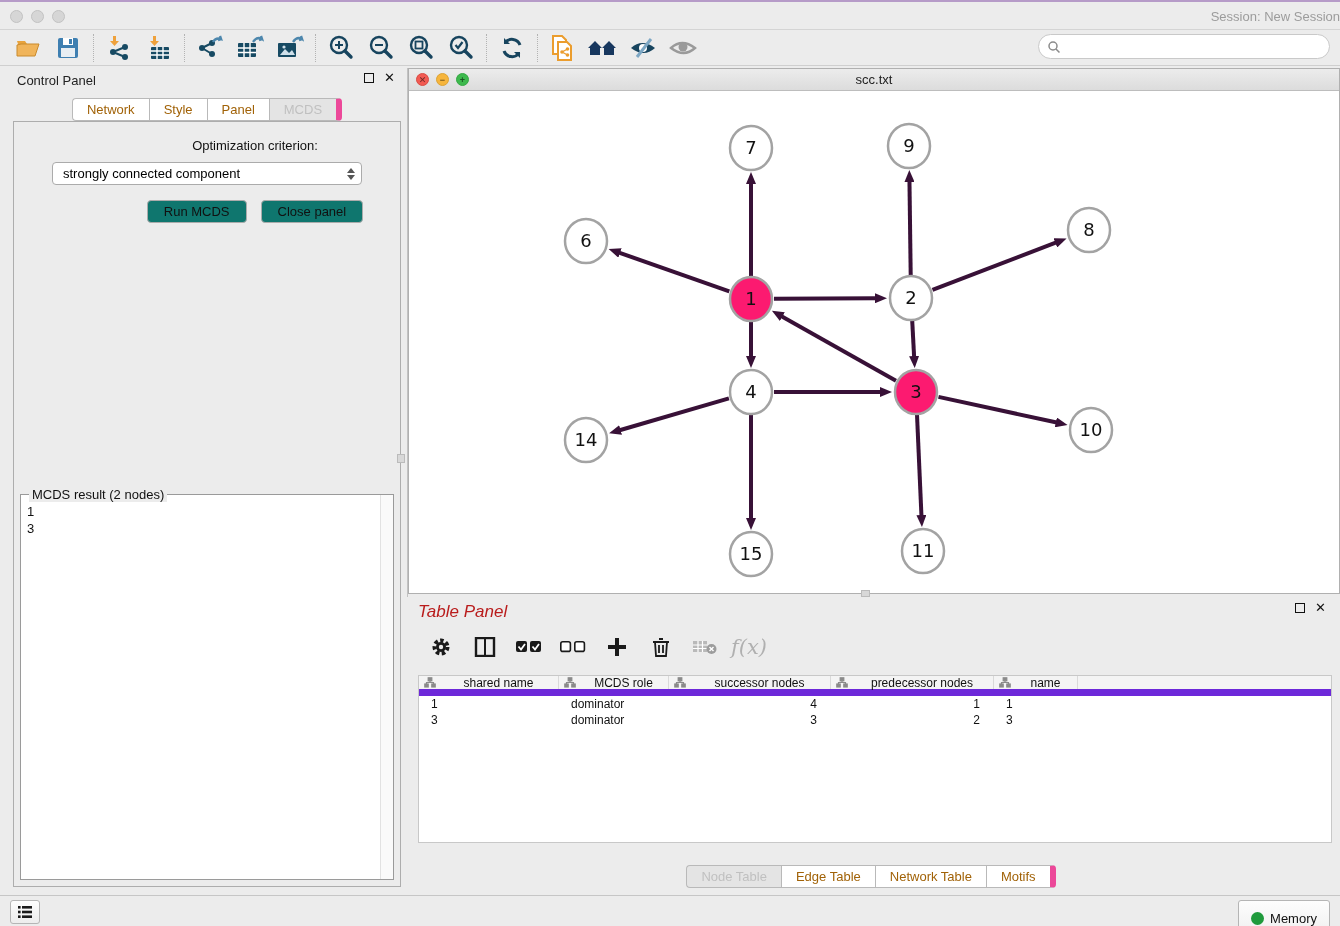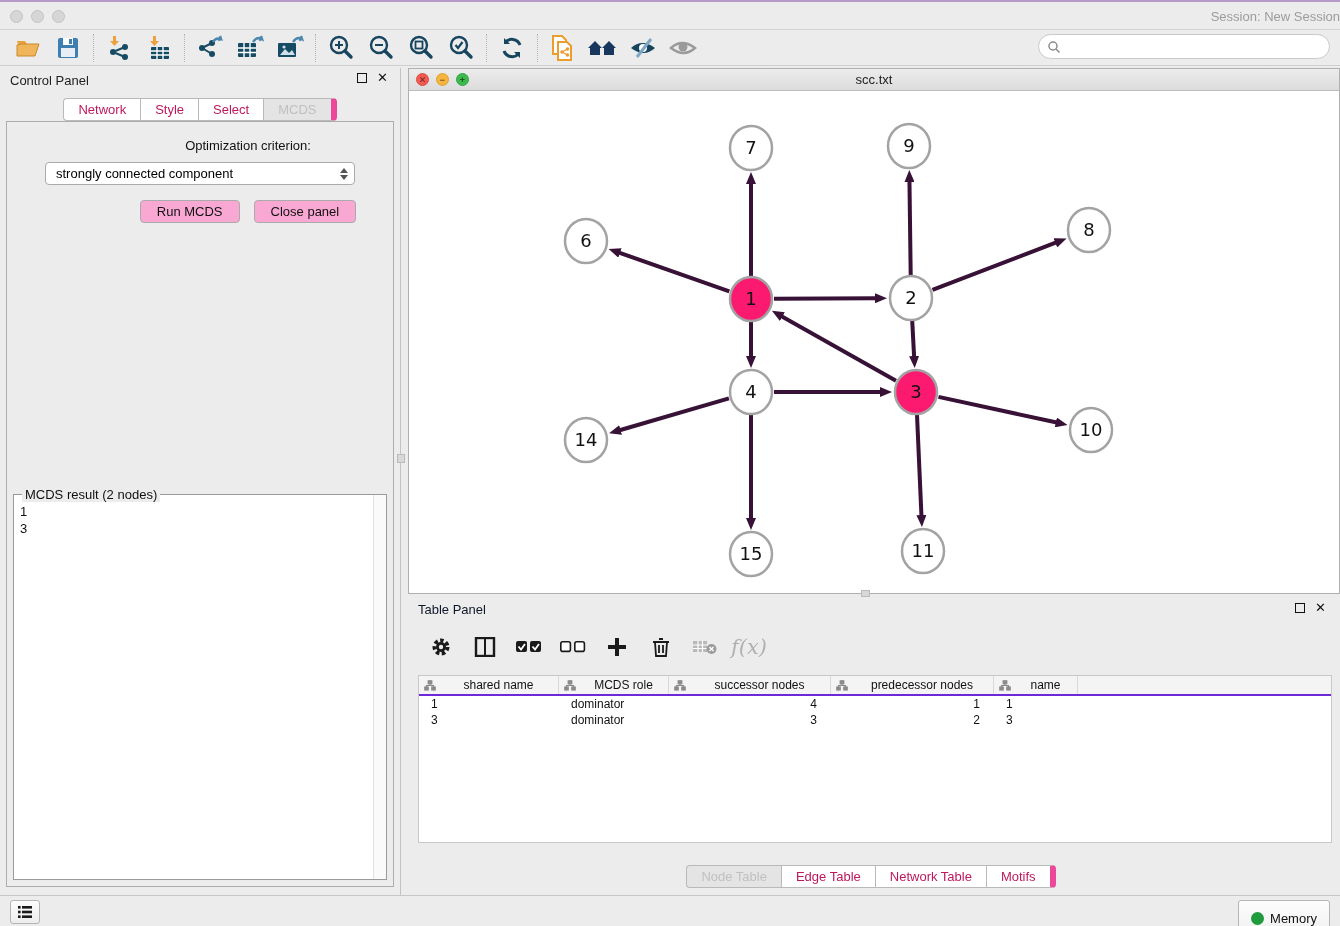--- a/index.html
+++ b/index.html
@@ -13,44 +13,44 @@
   .title-text { position:absolute; width:100%; text-align:right; top:5px; font-size:13px; color:#9c9c9c; }
 
   
   .toolbar { position:absolute; left:0; top:28px; width:100%; height:36px; background:#ececec; border-bottom:1px solid #cfcfcf; display:flex; align-items:center; padding-left:8px; }
   .tb-btn { width:40px; height:30px; display:flex; align-items:center; justify-content:center; cursor:pointer; }
   .tb-sep { width:1px; height:28px; margin:0 5px; border-left:1px dotted #b3b3b3; }
   .search-wrap { position:absolute; right:10px; top:4px; width:292px; height:25px; background:#fff; border:1px solid #c9c9c9; border-radius:13px; display:flex; align-items:center; padding-left:8px; gap:4px; }
   .search-wrap input { border:none; outline:none; flex:1; font-size:13px; background:transparent; height:20px; }
 
   
-  .control-panel { position:absolute; left:0; top:66px; width:401px; height:827px; background:#ececec; border-right:1px solid #c2c2c2; }
+  .control-panel { position:absolute; left:7px; top:66px; width:401px; height:827px; background:#ececec; border-right:1px solid #c2c2c2; }
   .panel-head { position:absolute; left:0; top:0; width:100%; height:26px; }
   .panel-head .ph-title { position:absolute; left:10px; top:5px; font-size:13px; color:#222; }
   .ph-btns { position:absolute; right:12px; top:5px; display:flex; gap:10px; align-items:center; }
   .float-glyph { width:10px; height:10px; border:1.5px solid #111; display:inline-block; }
   .close-glyph { font-size:13px; font-weight:bold; color:#111; line-height:10px; }
 
   .seg-tabs { position:absolute; top:30px; width:100%; display:flex; justify-content:center; }
   .seg { display:flex; }
-  .seg button { font-size:13px; height:23px; padding:0 14px; background:#fff; border:1px solid #b9b9b9; border-right:none; color:#be185d; cursor:pointer; }
+  .seg button { font-size:13px; height:23px; padding:0 14px; background:#fff; border:1px solid #b9b9b9; border-right:none; color:#a16207; cursor:pointer; }
   .seg button:first-child { border-radius:4px 0 0 4px; }
   .seg button:last-child { border-radius:0 4px 4px 0; border-right:6px solid #ec4899; }
   .seg button.disabled-selected { background:#e4e4e4; color:#c0c0c0; }
 
   .cp-box { position:absolute; left:6px; right:6px; top:53px; bottom:8px; border:1px solid #adadad; background:#ececec;padding-left:48px; }
   .opt-label { position:absolute; top:16px; width:100%; text-align:center; font-size:13px; color:#111; }
   .cp-select { position:absolute; left:38px; right:38px; top:40px; height:23px; background:#fff; border:1px solid #ababab; border-radius:4px; display:flex; align-items:center; padding:0 6px 0 10px; font-size:13px; cursor:pointer; }
   .cp-select .sel-text { flex:1; }
   .stepper { display:flex; flex-direction:column; gap:2px; align-items:center; }
   .stepper i { width:0; height:0; border-left:4px solid transparent; border-right:4px solid transparent; }
   .stepper .up { border-bottom:5px solid #555; }
   .stepper .dn { border-top:5px solid #555; }
   .cp-buttons { position:absolute; top:78px; width:100%; display:flex; justify-content:center; gap:14px; }
-  .mac-btn { font-size:13px; height:23px; padding:0 16px; background:#f9a8d4; border:1px solid #ababab; border-radius:4px; color:#111; cursor:pointer; }
+  .mac-btn { font-size:13px; height:23px; padding:0 16px; background:#0f766e; border:1px solid #ababab; border-radius:4px; color:#111; cursor:pointer; }
 
   .result-box { position:absolute; left:6px; right:6px; top:372px; bottom:6px; border:1px solid #9a9a9a; background:#fff; }
   .result-legend { position:absolute; left:8px; top:-8px; background:#ececec; padding:0 3px; font-size:13px; color:#111; }
   .result-lines { position:absolute; left:6px; top:8px; font-size:13px; color:#111; line-height:17px; white-space:pre-line; }
   .result-scroll { position:absolute; right:0; top:0; bottom:0; width:13px; background:#fafafa; border-left:1px solid #e2e2e2; }
 
   
   .net-window { position:absolute; left:408px; top:66px; width:932px; height:526px; border:1px solid #b0b0b0; background:#fff; }
   .net-titlebar { position:absolute; left:0; top:0; width:100%; height:22px; background:linear-gradient(#ececec,#dcdcdc); border-bottom:1px solid #bdbdbd; }
   .net-tl { position:absolute; left:7px; top:4px; display:flex; gap:7px; }
@@ -59,28 +59,28 @@
   .net-tl .yel { background:#f6b53c; border:1px solid #dca335; }
   .net-tl .grn { background:#3db94d; border:1px solid #35a844; }
   .net-title { position:absolute; width:100%; top:3px; text-align:center; font-size:13px; color:#222; }
   .net-canvas { position:absolute; left:0; top:22px; width:930px; height:502px; background:#fff; }
 
   .grip-v { position:absolute; left:397px; top:452px; width:8px; height:9px; background:#d8d8d8; border:1px solid #bbb; }
   .grip-h { position:absolute; left:861px; top:588px; width:9px; height:7px; background:#d8d8d8; border:1px solid #bbb; }
 
   
   .table-panel { position:absolute; left:402px; top:595px; width:938px; height:298px; background:#ececec; }
-  .tp-head-title { position:absolute; left:16px; top:5px; font-size:13px; color:#0f172a; }
+  .tp-head-title { position:absolute; left:16px; top:5px; font-size:17px; color:#b91c1c;font-style:italic; }
   .tp-head-btns { position:absolute; right:14px; top:6px; display:flex; gap:10px; align-items:center; }
   .tp-toolbar { position:absolute; left:14px; top:28px; right:8px; height:44px; display:flex; align-items:center; gap:14px; padding-left:10px; }
   .tp-tool { width:30px; height:30px; display:flex; align-items:center; justify-content:center; cursor:pointer; }
   .fx { font-family:"DejaVu Serif",serif; font-style:italic; font-size:21px; color:#b0b0b0; }
 
   .data-table { position:absolute; left:16px; top:78px; width:914px; height:168px; background:#fff; border:1px solid #c8c8c8; overflow:hidden; }
-  .dt-header { display:flex; height:20px; background:#f4f4f4; border-bottom:2px solid #6d28d9; }
+  .dt-header { display:flex; height:20px; background:#f4f4f4; border-bottom:7px solid #6d28d9; }
   .dt-hcell { display:flex; align-items:center; border-right:1px solid #d9d9d9; font-size:12px; color:#111; position:relative; }
   .dt-hcell .hlabel { flex:1; text-align:center; }
   .dt-row { display:flex; height:16px; font-size:12px; color:#111; }
   .dt-cell { overflow:hidden; white-space:nowrap; }
 
   .tp-tabs { position:absolute; bottom:7px; width:100%; display:flex; justify-content:center; }
 
   
   .statusbar { position:absolute; left:0; top:893px; width:100%; height:33px; background:#ececec; border-top:1px solid #c6c6c6; }
   .sb-left-btn { position:absolute; left:10px; top:4px; width:30px; height:24px; background:linear-gradient(#fdfdfd,#ededed); border:1px solid #b5b5b5; border-radius:3px; display:flex; align-items:center; justify-content:center; cursor:pointer; }
@@ -247,21 +247,21 @@
       <span class="ph-title">Control Panel</span>
       <span class="ph-btns">
         <span class="float-glyph"></span>
         <span class="close-glyph">✕</span>
       </span>
     </div>
     <div class="seg-tabs">
       <div class="seg" id="cp-tabs">
           <button>Network</button>
           <button>Style</button>
-          <button>Select</button>
+          <button>Panel</button>
           <button class="disabled-selected">MCDS</button>
         </div>
     </div>
     <div class="cp-box">
       <div class="opt-label">Optimization criterion:</div>
       <div class="cp-select">
         <span class="sel-text">strongly connected component</span>
         <span class="stepper">
             <i class="up"></i>
             <i class="dn"></i>

